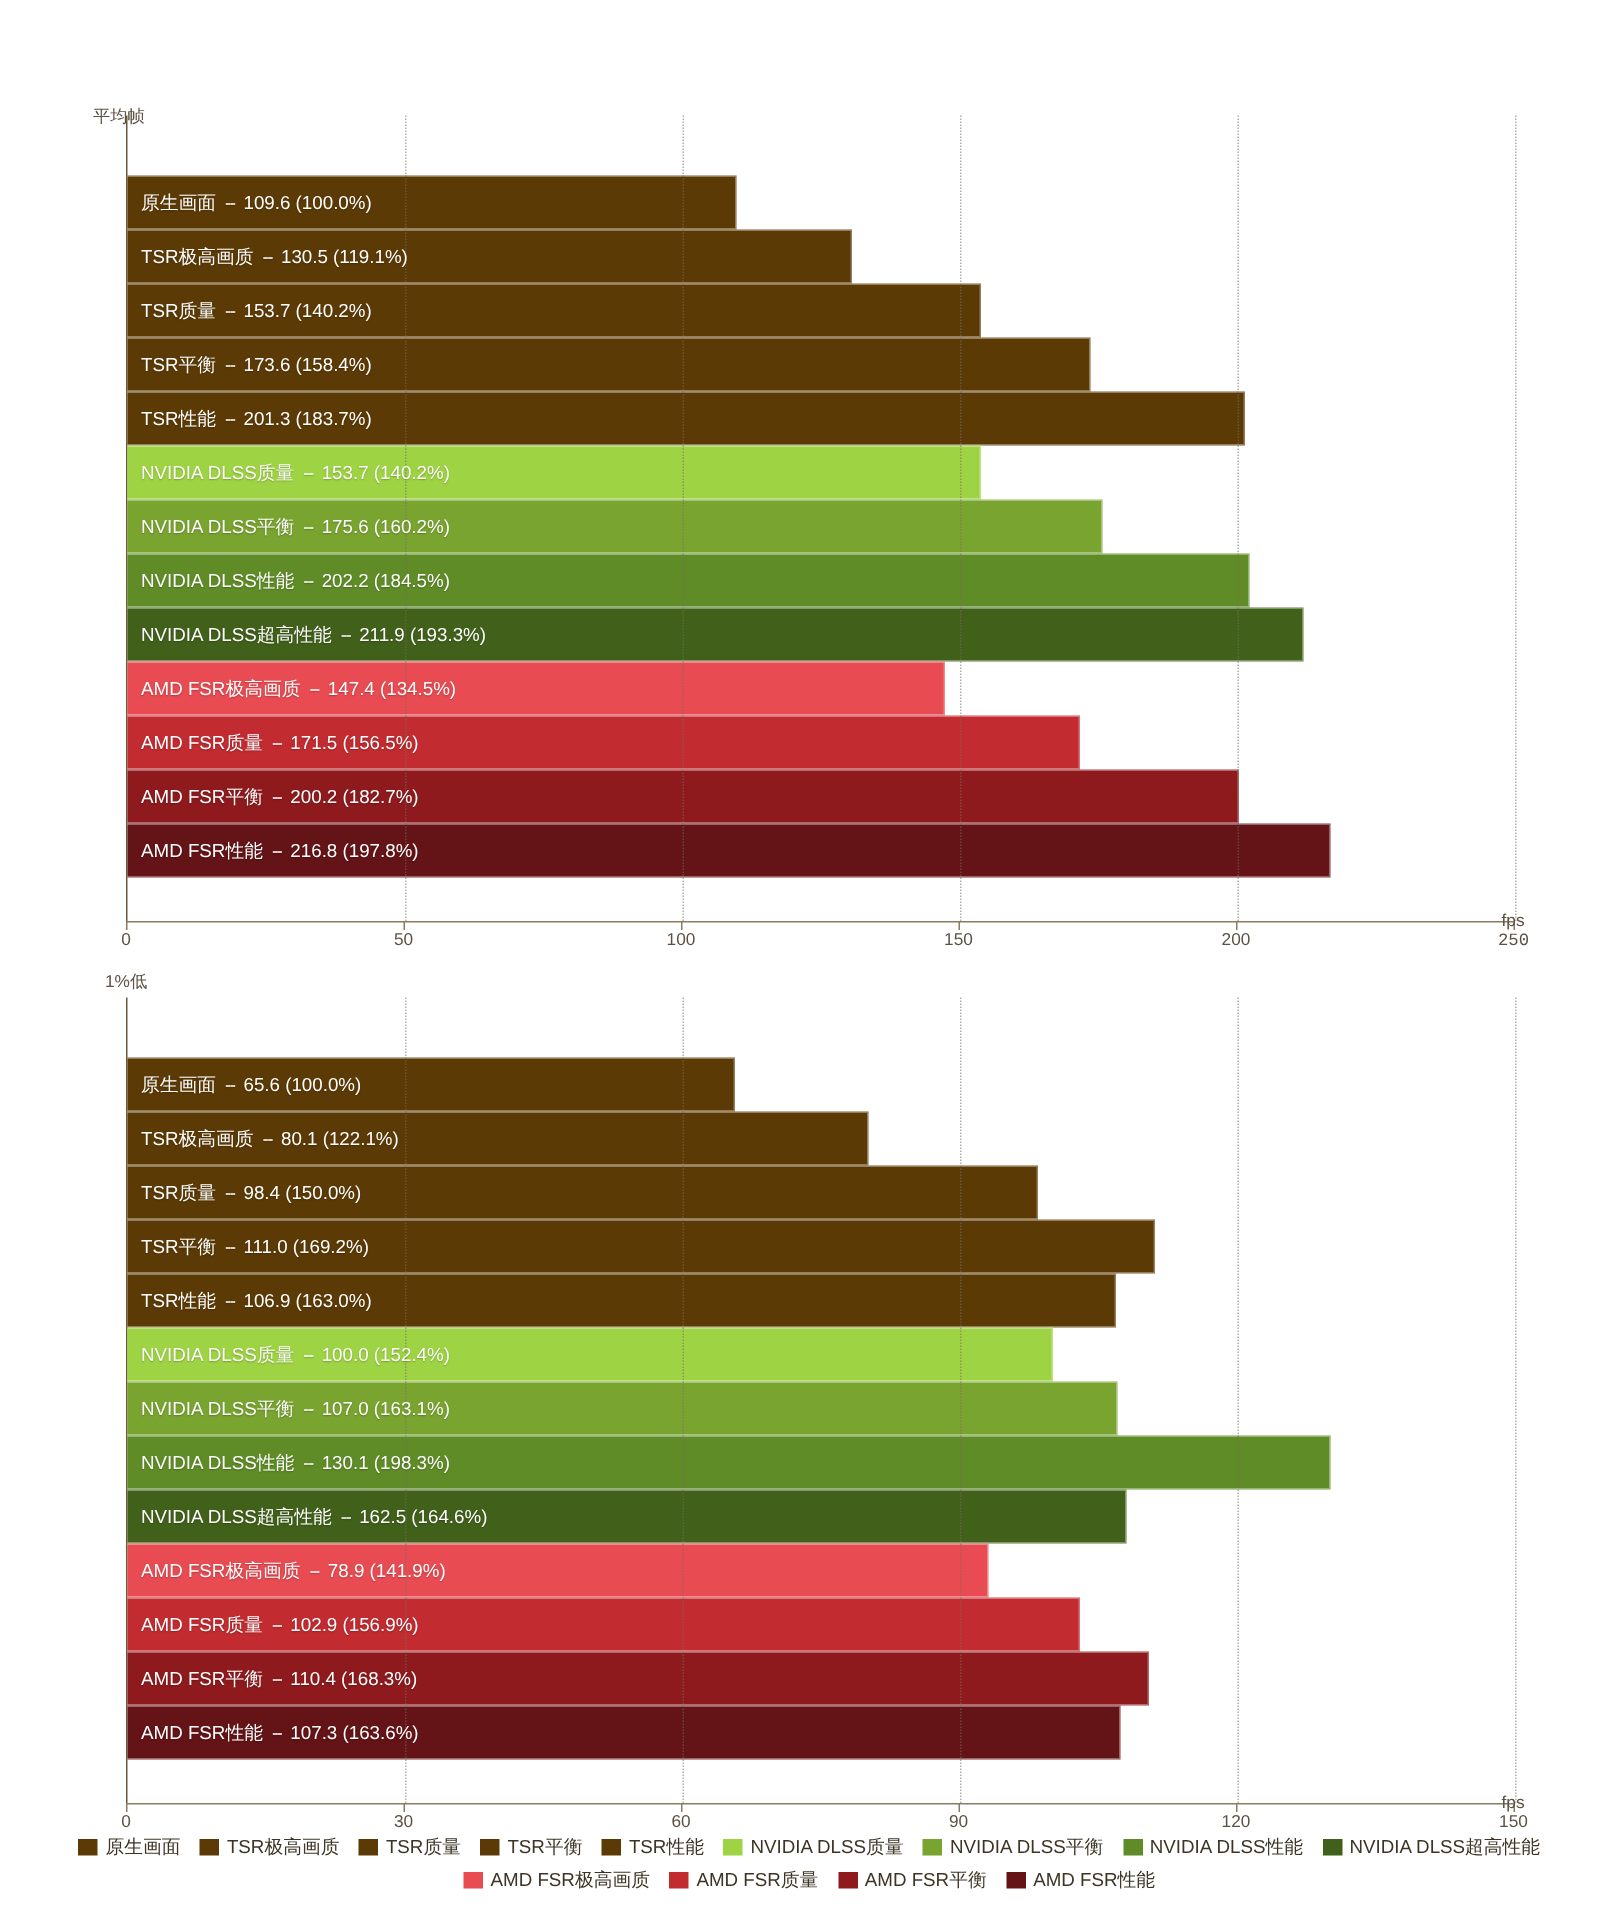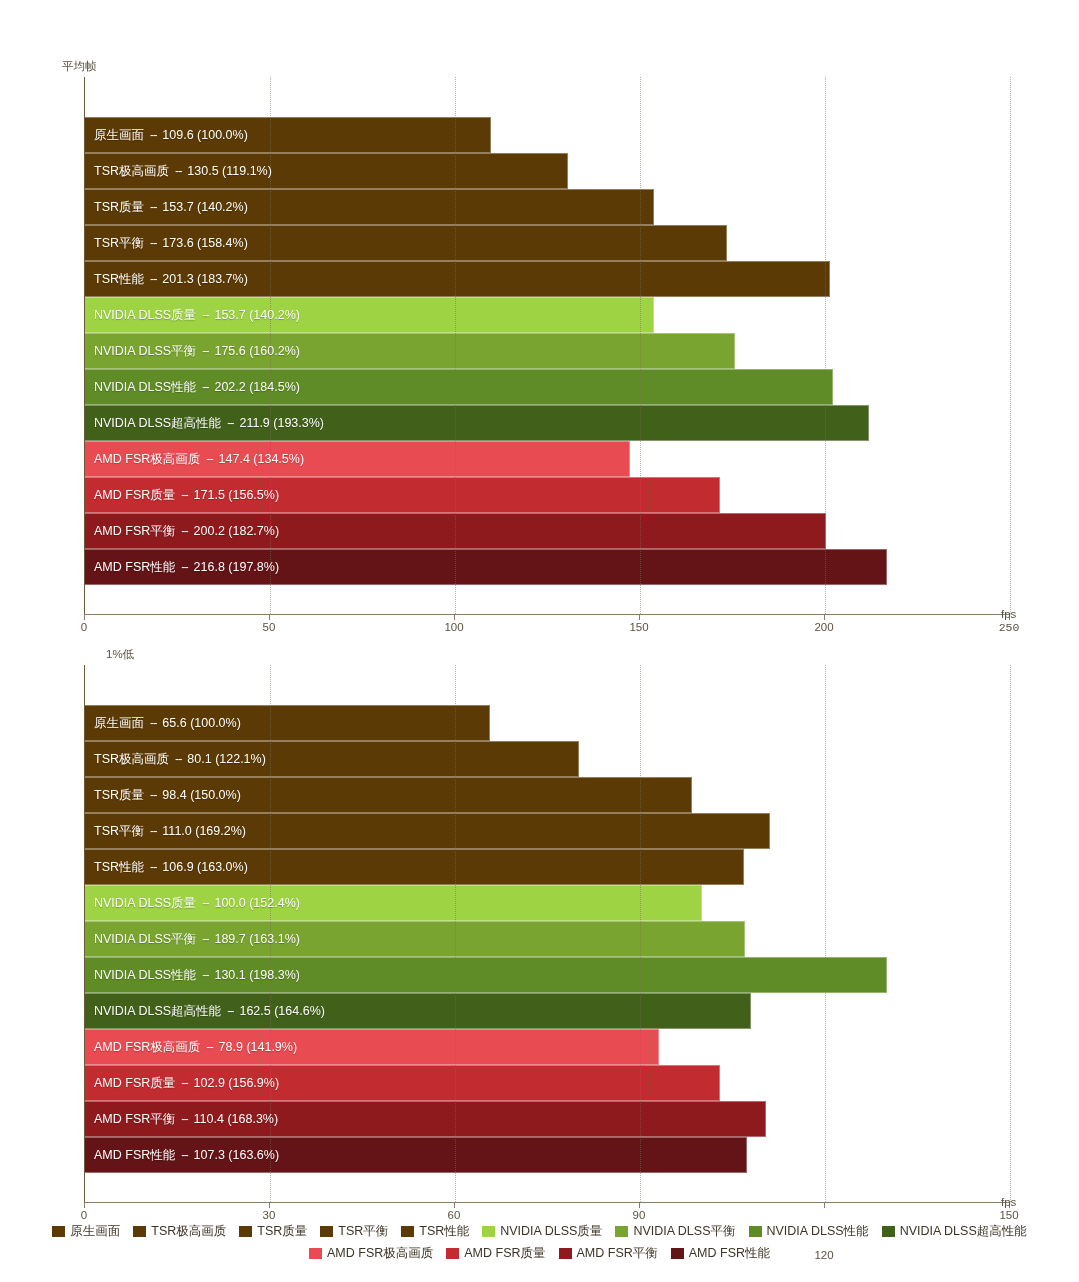--- a/index.html
+++ b/index.html
@@ -144,21 +144,21 @@
     flex: 0 0 auto;
   }
 </style>
 </head>
 <body>
 
 <div class="header">
 </div>
 
 <div class="chart" id="chart-0">
-  <div class="chart-metric" style="left:62px; top:52px;">平均帧</div>
+  <div class="chart-metric" style="left:62px; top:63px;">平均帧</div>
   <div class="plot" id="plot-0" style="left:84px; top:70px; width:925px; height:537px;">
       <div class="gridline" style="left: 185px;"></div>
       <div class="gridline" style="left: 370px;"></div>
       <div class="gridline" style="left: 555px;"></div>
       <div class="gridline" style="left: 740px;"></div>
       <div class="gridline" style="left: 925px;"></div>
       <div class="bar-row" style="position: absolute; left: 0px; top: 40px; height: 36px; width: 925px;">
         <div class="bar" style="width: 405.52px; background: rgb(92, 58, 5);"></div>
         <div class="bar-label">
           <span>原生画面</span>
@@ -275,21 +275,21 @@
       <div class="tick-label" style="left: 639px; top: 614px; position: absolute;">150</div>
       <div class="tick" style="left: 824px; top: 607px; position: absolute;"></div>
       <div class="tick-label" style="left: 824px; top: 614px; position: absolute;">200</div>
       <div class="tick" style="left: 1009px; top: 607px; position: absolute;"></div>
       <div class="tick-label" style="left: 1009px; top: 614px; position: absolute; font-family: Liberation Mono, monospace;">250</div>
     </div>
   <div class="axis-unit" style="left:1001px; top:601px;">fps</div>
 </div>
 
 <div class="chart" id="chart-1">
-  <div class="chart-metric" style="left:70px; top:640px;margin-left:36px;">1%低</div>
+  <div class="chart-metric" style="left:70px; top:640px;">1%低</div>
   <div class="plot" id="plot-1" style="left:84px; top:658px; width:925px; height:537px;">
       <div class="gridline" style="left: 185px;"></div>
       <div class="gridline" style="left: 370px;"></div>
       <div class="gridline" style="left: 555px;"></div>
       <div class="gridline" style="left: 740px;"></div>
       <div class="gridline" style="left: 925px;"></div>
       <div class="bar-row" style="position: absolute; left: 0px; top: 40px; height: 36px; width: 925px;">
         <div class="bar" style="width: 404.533px; background: rgb(92, 58, 5);"></div>
         <div class="bar-label">
           <span>原生画面</span>
@@ -335,21 +335,21 @@
           <span>NVIDIA DLSS质量</span>
           <span class="dashes">--</span>
           <span>100.0 (152.4%)</span>
         </div>
       </div>
       <div class="bar-row" style="position: absolute; left: 0px; top: 256px; height: 36px; width: 925px;">
         <div class="bar" style="width: 659.833px; background: rgb(121, 164, 48);"></div>
         <div class="bar-label">
           <span>NVIDIA DLSS平衡</span>
           <span class="dashes">--</span>
-          <span>189.7 (163.1%)</span>
+          <span>107.0 (163.1%)</span>
         </div>
       </div>
       <div class="bar-row" style="position: absolute; left: 0px; top: 292px; height: 36px; width: 925px;">
         <div class="bar" style="width: 802.283px; background: rgb(95, 140, 38);"></div>
         <div class="bar-label">
           <span>NVIDIA DLSS性能</span>
           <span class="dashes">--</span>
           <span>130.1 (198.3%)</span>
         </div>
       </div>
@@ -398,21 +398,21 @@
   <div id="ticks-1">
       <div class="tick" style="left: 84px; top: 1195px; position: absolute;"></div>
       <div class="tick-label" style="left: 84px; top: 1202px; position: absolute;">0</div>
       <div class="tick" style="left: 269px; top: 1195px; position: absolute;"></div>
       <div class="tick-label" style="left: 269px; top: 1202px; position: absolute;">30</div>
       <div class="tick" style="left: 454px; top: 1195px; position: absolute;"></div>
       <div class="tick-label" style="left: 454px; top: 1202px; position: absolute;">60</div>
       <div class="tick" style="left: 639px; top: 1195px; position: absolute;"></div>
       <div class="tick-label" style="left: 639px; top: 1202px; position: absolute;">90</div>
       <div class="tick" style="left: 824px; top: 1195px; position: absolute;"></div>
-      <div class="tick-label" style="left: 824px; top: 1202px; position: absolute; margin-top: 40px;">120</div>
+      <div class="tick-label" style="left: 824px; top: 1202px; position: absolute;">120</div>
       <div class="tick" style="left: 1009px; top: 1195px; position: absolute;"></div>
       <div class="tick-label" style="left: 1009px; top: 1202px; position: absolute;">150</div>
     </div>
   <div class="axis-unit" style="left:1001px; top:1189px;">fps</div>
 </div>
 
 <div class="legend" style="top:1220px;" id="legend">
     <div class="legend-row">
       <div class="legend-item">
         <span class="swatch" style="background: rgb(92, 58, 5);"></span>

